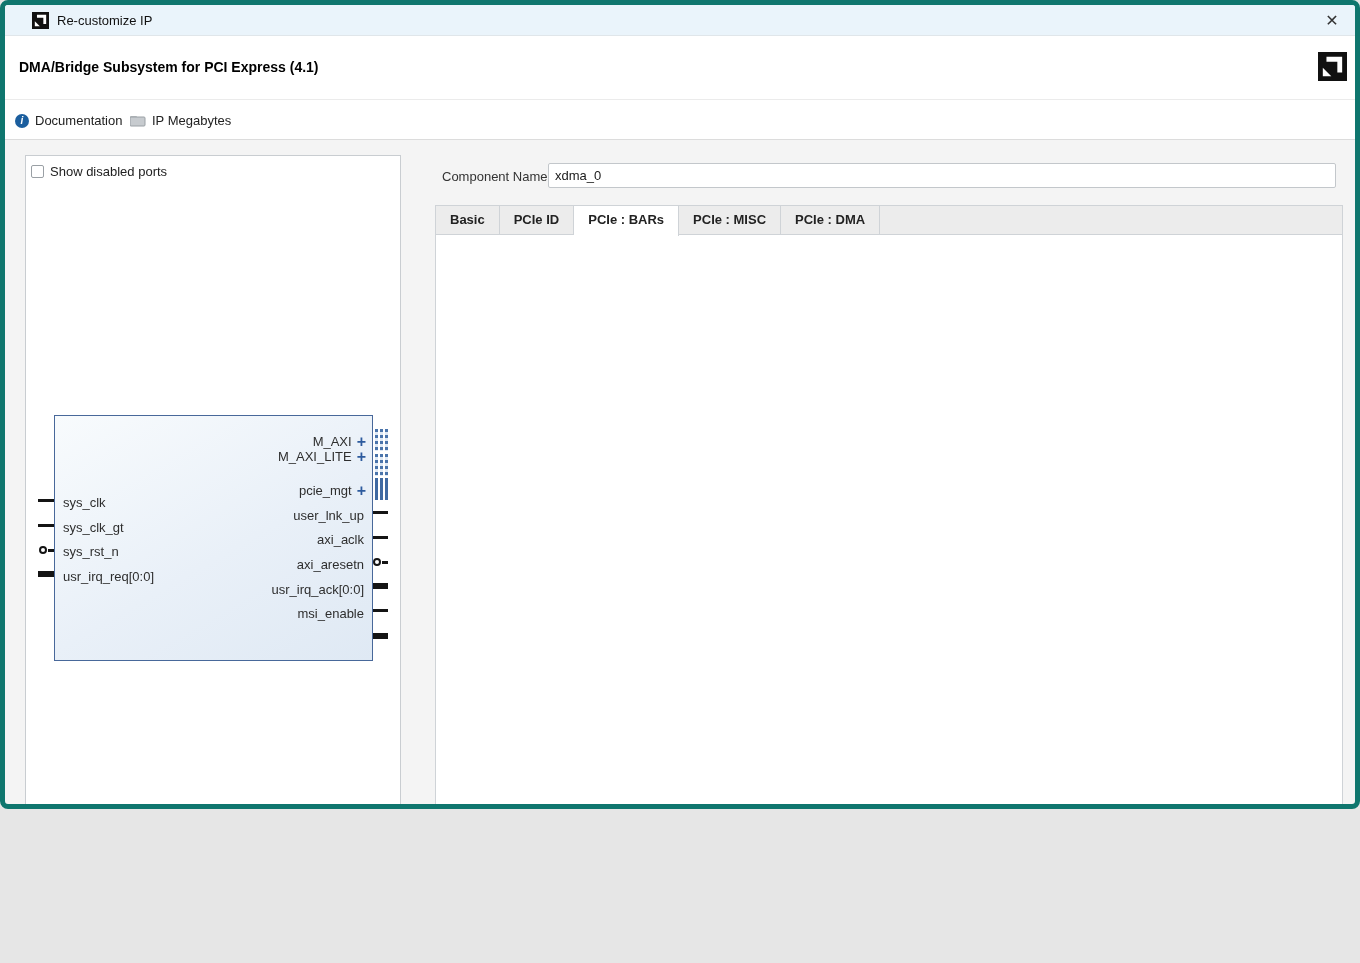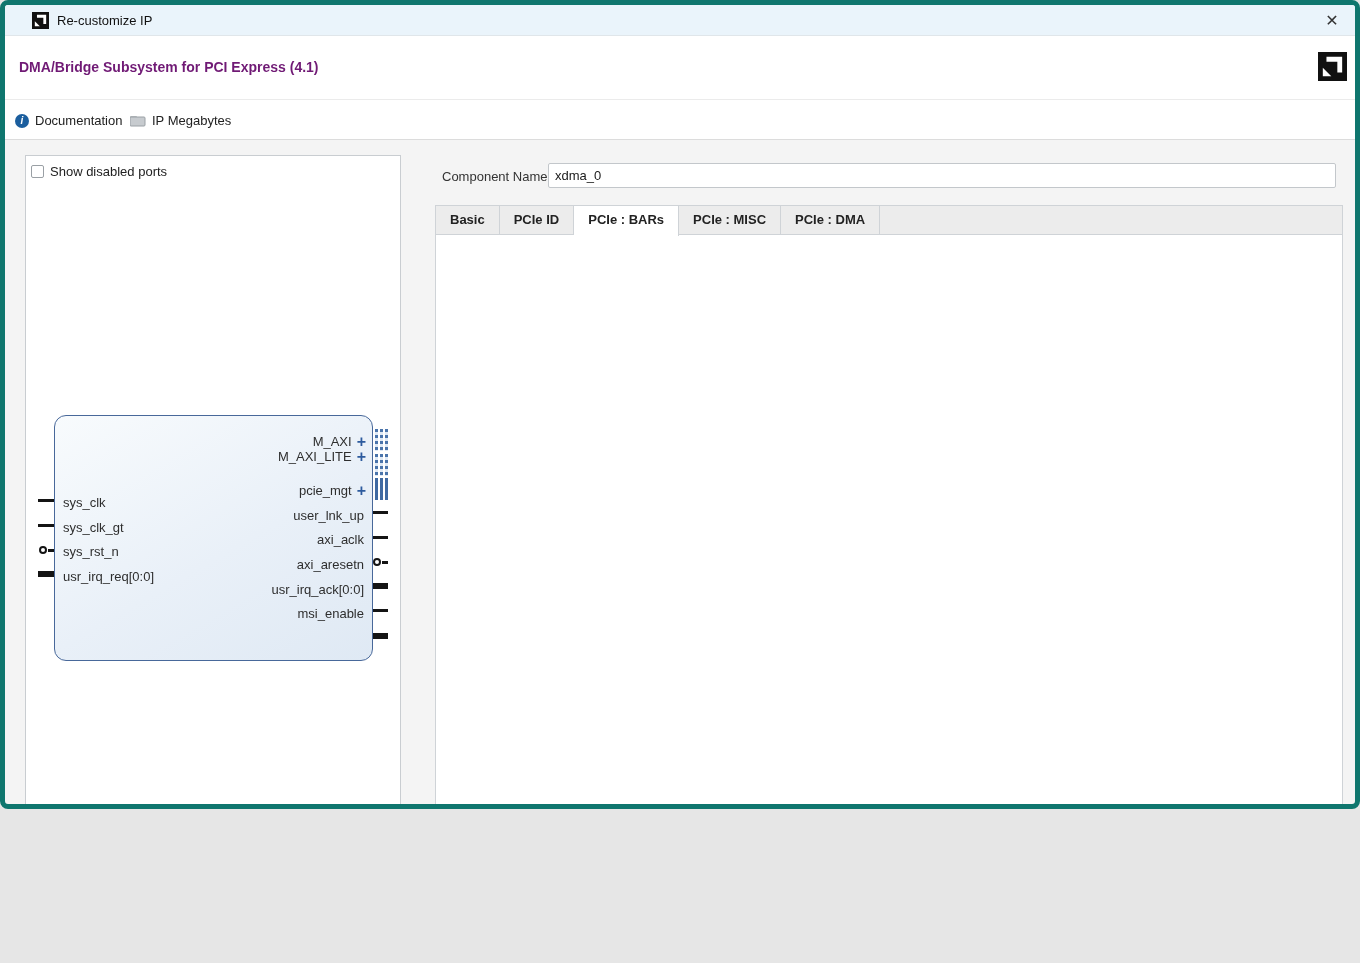--- a/index.html
+++ b/index.html
@@ -13,21 +13,21 @@
 
   
   #titlebar { left:0; top:0; width:100%; height:31px; background:#eaf4fb; border-bottom:1px solid #e0e6ea; }
   #titlebar-logo { left:27px; top:7px; width:17px; height:17px; }
   #title-text { left:52px; top:8px; color:#111; }
   #close-btn { right:6px; top:2px; width:34px; height:27px; display:flex; align-items:center; justify-content:center;
                font-size:16px; font-weight:300; color:#333; cursor:default; }
 
   
   #header { left:0; top:31px; width:100%; height:64px; background:#fff; border-bottom:1px solid #ebebeb; }
-  #header-title { left:14px; top:23px; font-size:14px; font-weight:bold; color:#701a75; }
+  #header-title { left:14px; top:23px; font-size:14px; font-weight:bold; color:#000000; }
   #header-logo { left:1313px; top:16px; width:29px; height:29px; }
 
   
   #toolbar { left:0; top:95px; width:100%; height:40px; background:#fff; border-bottom:1px solid #dcdcdc; }
   .tool-item { top:12px; height:17px; display:flex; align-items:center; gap:6px; }
   #tool-doc { left:10px; }
   #tool-ip { left:125px; }
   .info-circle { width:14px; height:14px; border-radius:50%; background:#1b5e9e; color:#fff;
                  font-size:10px; font-weight:bold; display:flex; align-items:center; justify-content:center; font-style:italic; }
 
@@ -38,21 +38,21 @@
   .cb { position:absolute; width:13px; height:13px; background:#fff; border:1px solid #9aa0a5; border-radius:2px; }
   .cb .mark { position:absolute; left:0px; top:-3px; font-size:12px; color:#333; }
   .cb.focus { outline:2px dotted #4e8fd2; }
   .cb.disabled { background:#ececec; border-color:#c6c8ca; }
   .cb.disabled .mark { color:#9b9b9b; }
 
   .lbl { position:absolute; color:#222; }
   .lbl.dis { color:#a9a9a9; }
 
   
-  #ip-block { left:49px; top:410px; width:319px; height:246px; border:1px solid #48689a; border-radius:12px;
+  #ip-block { left:49px; top:410px; width:319px; height:246px; border:1px solid #48689a; border-radius:0;
               background:linear-gradient(150deg,#f8fbfd 0%, #e9f0f8 55%, #dfe9f4 100%); }
   .rport { position:absolute; left:0; right:0; height:17px; display:flex; justify-content:flex-end; align-items:center; gap:5px; color:#2e2e2e; }
   .rport.iface { padding-right:6px; }
   .rport.plain { padding-right:8px; }
   .plus { color:#2d5b9e; font-weight:bold; font-size:16px; line-height:12px; }
   .lport { position:absolute; left:8px; height:17px; display:flex; align-items:center; color:#2e2e2e; }
 
   .stub { position:absolute; background:#141414; }
   .bubble { position:absolute; width:8px; height:8px; border:2px solid #141414; border-radius:50%; background:#fff; }
 

